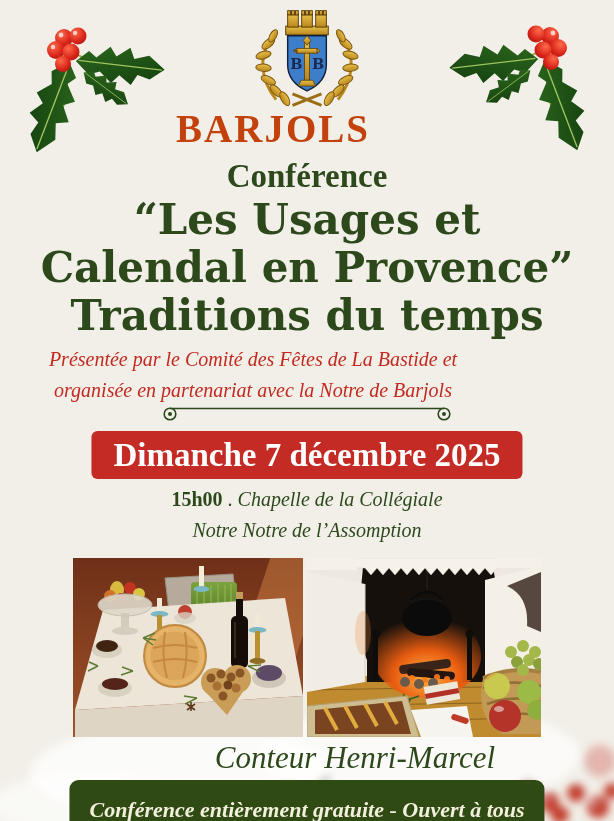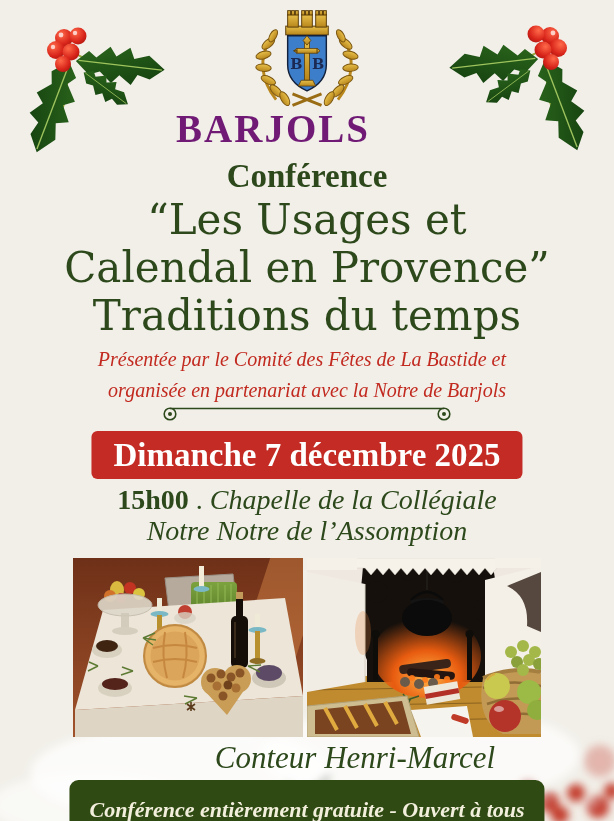--- a/index.html
+++ b/index.html
@@ -14,37 +14,37 @@
   .layer{position:absolute;}
 
   
   .holly-left{left:14px;top:8px;width:152px;height:160px;z-index:2;}
   .holly-right{left:448px;top:6px;width:152px;height:156px;z-index:2;}
   .holly-right svg{transform:scaleX(-1);}
 
   .crest{left:50%;top:6px;transform:translateX(-50%);width:116px;height:106px;z-index:2;}
 
   .town{left:0;top:106px;width:546px;text-align:center;
-        font-size:39px;font-weight:bold;letter-spacing:2px;color:#701a75;z-index:2;}
+        font-size:39px;font-weight:bold;letter-spacing:2px;color:#c2410c;z-index:2;}
   .kind{left:0;top:158px;width:614px;text-align:center;
         font-size:33px;font-weight:bold;color:#2d491c;z-index:2;}
   .main-title{left:0;top:196px;width:614px;text-align:center;
-        font-family:"DejaVu Serif",serif;font-weight:normal;
+        font-family:"DejaVu Serif",serif;font-weight:bold;
         font-size:42px;line-height:48px;color:#2d491c;z-index:2;}
-  .organizers{left:0;top:344px;width:506px;text-align:right;
+  .organizers{left:0;top:344px;width:506px;text-align:center;
         font-style:italic;font-size:20px;line-height:31px;color:#c2291f;z-index:2;}
   .divider{left:50%;top:402px;transform:translateX(-50%);width:292px;height:20px;z-index:2;}
 
   .date-banner{left:50%;top:431px;transform:translateX(-50%);
         background:#c32b24;border-radius:6px;padding:2px 22px;
         font-size:33px;font-weight:bold;color:#ffffff;line-height:44px;
         white-space:nowrap;z-index:2;}
 
   .schedule{left:0;top:484px;width:614px;text-align:center;
-        font-size:28px;line-height:31px;color:#2d491c;z-index:2;}
+        font-size:20px;line-height:31px;color:#2d491c;z-index:2;}
   .schedule .time{font-weight:bold;font-style:normal;}
   .schedule .venue{font-style:italic;}
 
   .photos{left:0;top:558px;width:614px;display:flex;justify-content:center;gap:4px;z-index:2;}
   .photo{display:block;background:#ffffff;}
 
   .storyteller{left:0;top:740px;width:614px;text-align:center;
         font-style:italic;font-size:31px;color:#2d491c;z-index:2;margin-left:48px;}
 
   .footer-banner{left:50%;top:780px;transform:translateX(-50%);

